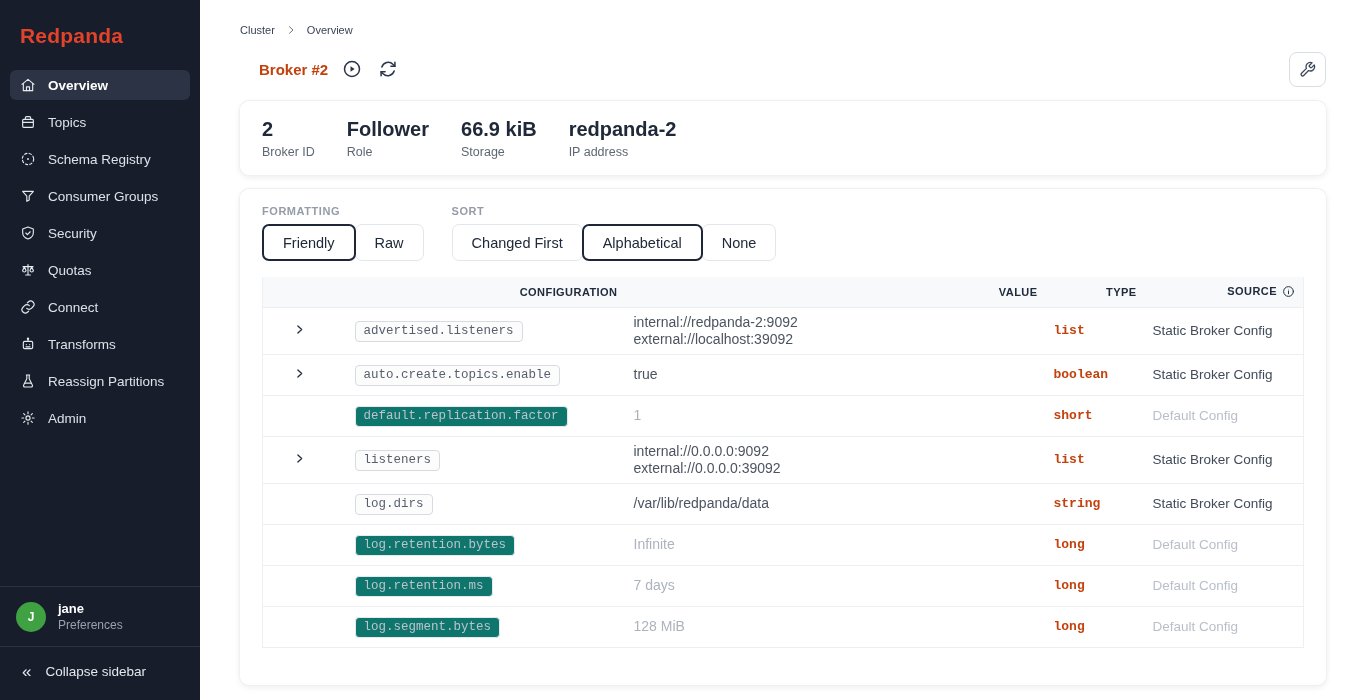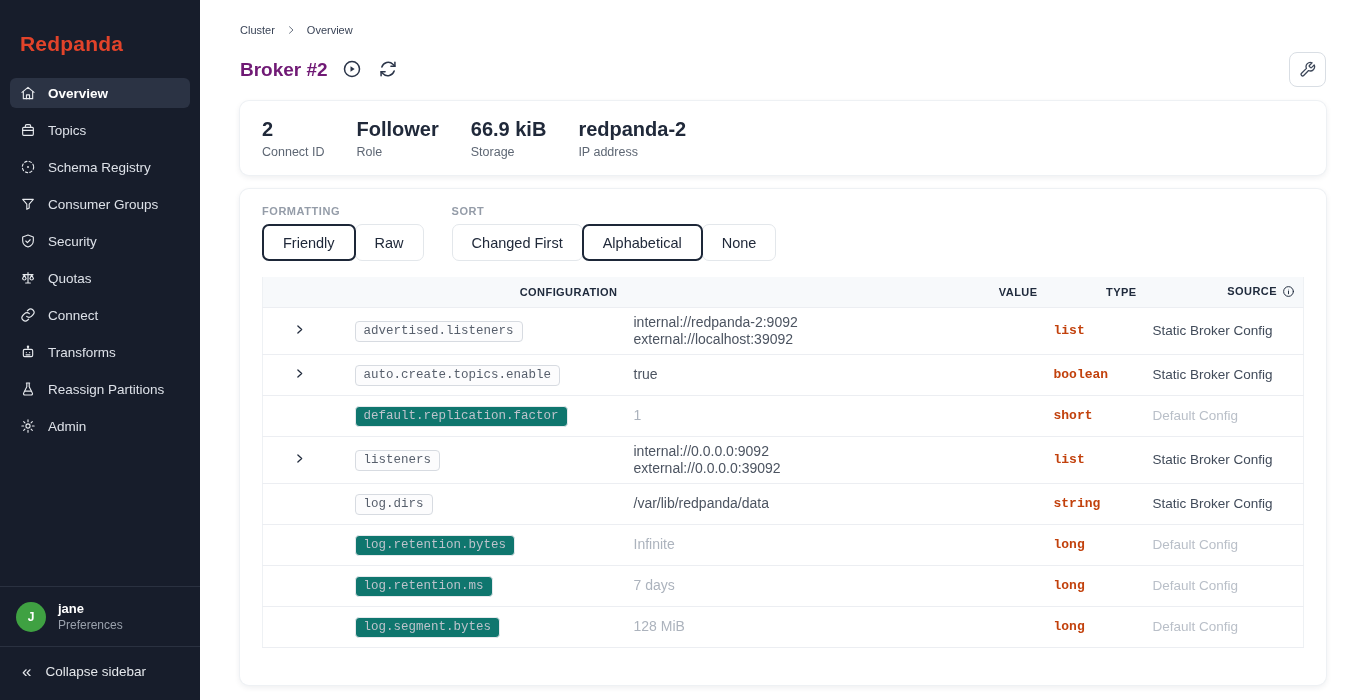--- a/index.html
+++ b/index.html
@@ -2,21 +2,21 @@
 <html><head>
 <meta charset="utf-8">
 <style>
   * { margin:0; padding:0; box-sizing:border-box; }
   html,body { width:1366px; height:700px; overflow:hidden; background:#fff;
               font-family:"Liberation Sans", sans-serif; }
 
   
   .sidebar { position:absolute; left:0; top:0; width:200px; height:700px;
              background:#171D2B; color:#E7EAEE; display:flex; flex-direction:column; }
-  .logo { padding:32px 20px 14px; font-size:21px; font-weight:bold; color:#E2432A; letter-spacing:.2px; }
+  .logo { padding:24px 20px 14px; font-size:21px; font-weight:bold; color:#E2432A; letter-spacing:.2px; }
   .nav { padding:8px 10px 0; }
   .nav-item { display:flex; align-items:center; gap:12px; height:30px; padding:0 10px;
               margin-bottom:7px; border-radius:6px; font-size:13.5px; color:#DDE1E8; cursor:pointer; }
   .nav-item.active { background:#2B3344; color:#FFFFFF; font-weight:bold; }
   .nav-icon { width:16px; height:16px; display:inline-flex; }
   .nav-icon svg { width:16px; height:16px; stroke:#E7EAEE; stroke-width:1.7; fill:none;
                   stroke-linecap:round; stroke-linejoin:round; }
   .sidebar-bottom { margin-top:auto; }
   .user-block { border-top:1px solid #2A3140; padding:14px 16px; display:flex; align-items:center; gap:12px; }
   .avatar { width:30px; height:30px; border-radius:50%; background:#3FA142; color:#fff;
@@ -27,21 +27,21 @@
                     align-items:center; gap:14px; font-size:13.5px; color:#E4E7EB; cursor:pointer; }
   .collapse-icon { font-size:17px; line-height:1; color:#E4E7EB; margin-left:6px; }
 
   
   .main { position:absolute; left:200px; top:0; width:1166px; height:700px; background:#fff; padding:24px 40px 0; }
   .breadcrumb { display:flex; align-items:center; gap:10px; font-size:11px; color:#394356; }
   .crumb { cursor:pointer; }
   .crumb-sep svg { width:12px; height:12px; stroke:#6B7483; stroke-width:2; fill:none;
                    stroke-linecap:round; stroke-linejoin:round; display:block; }
   .title-row { margin-top:16px; display:flex; align-items:center; }
-  .page-title { font-size:19px; font-weight:bold; color:#701a75; }
+  .page-title { font-size:15px; font-weight:bold; color:#c2410c;margin-left:19px; }
   .title-icons { display:flex; align-items:center; gap:14px; margin-left:14px; }
   .icon-btn { width:22px; height:22px; display:inline-flex; cursor:pointer; }
   .icon-btn svg { width:20px; height:20px; stroke:#2A3448; stroke-width:1.8; fill:none;
                   stroke-linecap:round; stroke-linejoin:round; }
   .wrench-btn { margin-left:auto; width:37px; height:35px; border:1px solid #D9DEE4; border-radius:8px;
                 background:#fff; display:flex; align-items:center; justify-content:center; cursor:pointer; }
   .wrench-btn svg { width:17px; height:17px; stroke:#3C4658; stroke-width:1.8; fill:none;
                     stroke-linecap:round; stroke-linejoin:round; }
 
   .card { background:#fff; border-radius:9px; box-shadow:0 0 0 1px #EEF1F4, 0 2px 6px rgba(25,35,55,.09); }
@@ -248,21 +248,21 @@
     <span class="wrench-btn">
       <svg viewBox="0 0 24 24">
           <path d="M14.7 6.3a1 1 0 0 0 0 1.4l1.6 1.6a1 1 0 0 0 1.4 0l3.77-3.77a6 6 0 0 1-7.94 7.94l-6.91 6.91a2.12 2.12 0 0 1-3-3l6.91-6.91a6 6 0 0 1 7.94-7.94l-3.76 3.76z"></path>
         </svg>
     </span>
   </div>
 
   <div class="card stats-card">
     <div class="stat">
       <div class="stat-value">2</div>
-      <div class="stat-label">Connect ID</div>
+      <div class="stat-label">Broker ID</div>
     </div>
     <div class="stat">
       <div class="stat-value">Follower</div>
       <div class="stat-label">Role</div>
     </div>
     <div class="stat">
       <div class="stat-value">66.9 kiB</div>
       <div class="stat-label">Storage</div>
     </div>
     <div class="stat">

